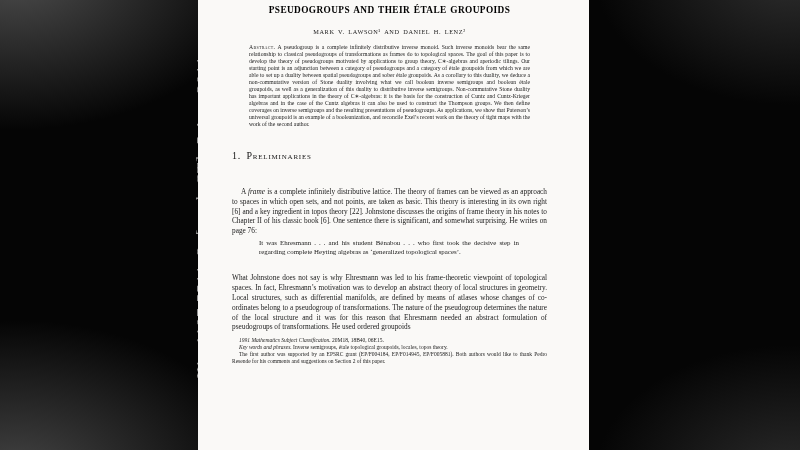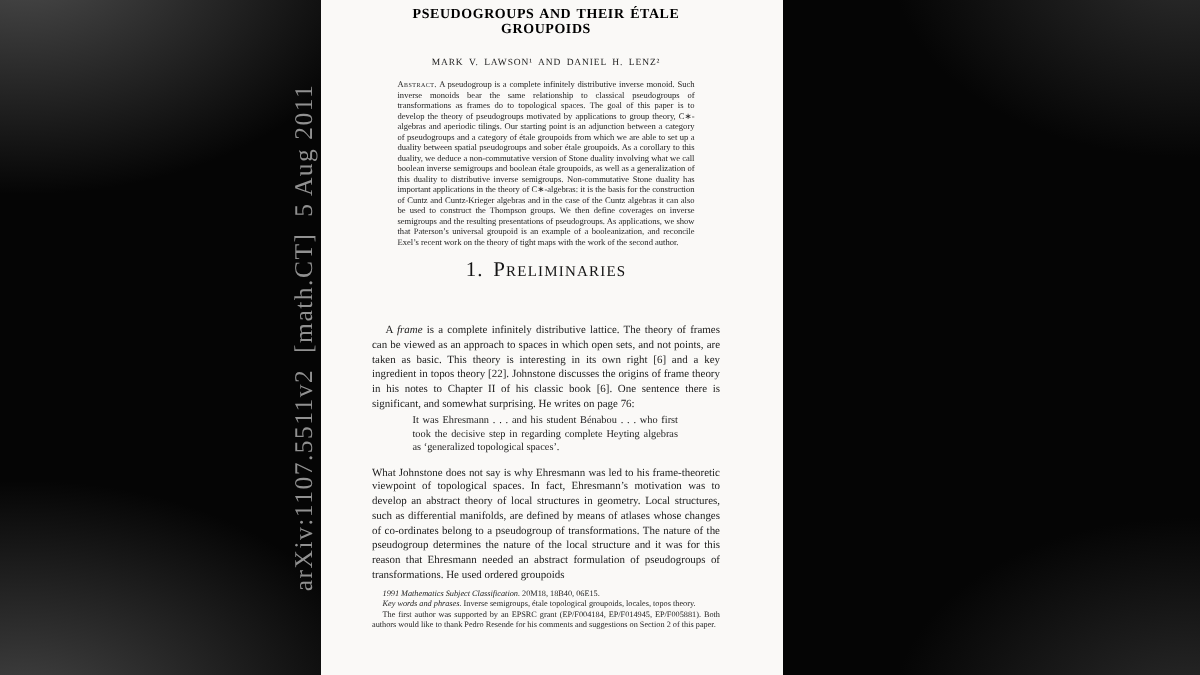--- a/index.html
+++ b/index.html
@@ -18,22 +18,22 @@
 
   .arxiv-stamp {
     position: absolute; left: 203px; top: 50%;
     transform: translate(-50%, -50%) rotate(-90deg);
     font-family: "Liberation Serif", serif;
     font-size: 17px; letter-spacing: 1px;
     color: #919191; white-space: pre;
   }
 
   .page {
-    position: absolute; left: 214px; top: 0;
-    width: 308px; height: 450px;
+    position: absolute; left: 198px; top: 0;
+    width: 391px; height: 450px;
     background: #faf9f7; color: #141414;
     padding: 5px 42px 0 34px;
     overflow: hidden;
   }
 
   .title {
     font-size: 9.3px; font-weight: 700; text-align: center;
     letter-spacing: 0.4px; word-spacing: 1px; color: #000;
   }
 
@@ -42,30 +42,30 @@
     letter-spacing: 0.6px; word-spacing: 1.5px; color: #222;
   }
 
   .abstract {
     margin: 9px 17px 0 17px;
     font-size: 5.7px; line-height: 1.23; text-align: justify; color: #222;
   }
   .abstract-label { font-variant: small-caps; letter-spacing: 0.3px; }
 
   .section-heading {
-    margin-top: 7px; font-size: 14px; text-align: center;
+    margin-top: 22px; font-size: 10px; text-align: left;
     font-variant: small-caps; letter-spacing: 0.8px; word-spacing: 2px;
   }
 
   .body {
     margin-top: 26px; font-size: 7.3px; line-height: 1.34;
     text-align: justify; color: #1a1a1a;
   }
   .p1 { text-indent: 9px; }
-  .p2 { margin-top: 6px; }
+  .p2 { margin-top: 17px; }
 
   .quote {
     margin: 2px 28px 2px 27px;
     font-size: 6.9px; line-height: 1.35; text-align: justify; color: #1a1a1a;
   }
 
   .footnotes {
     margin-top: 5px; font-size: 5.5px; line-height: 1.28;
     text-align: justify; color: #222;
   }

